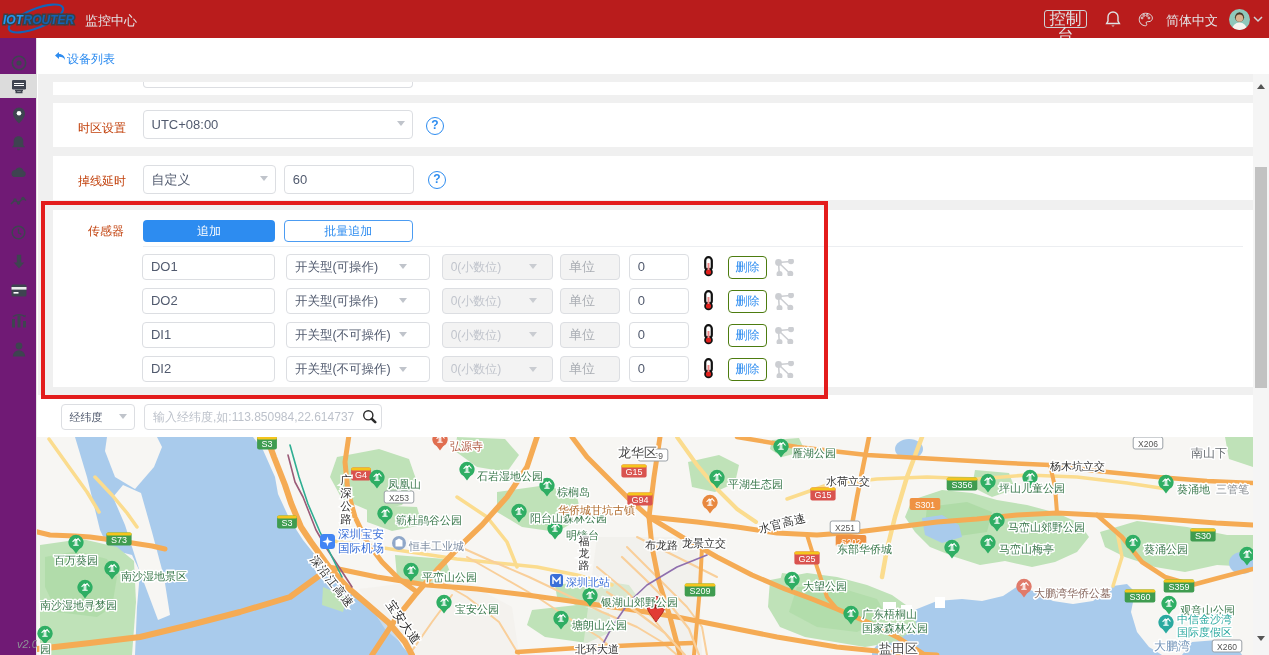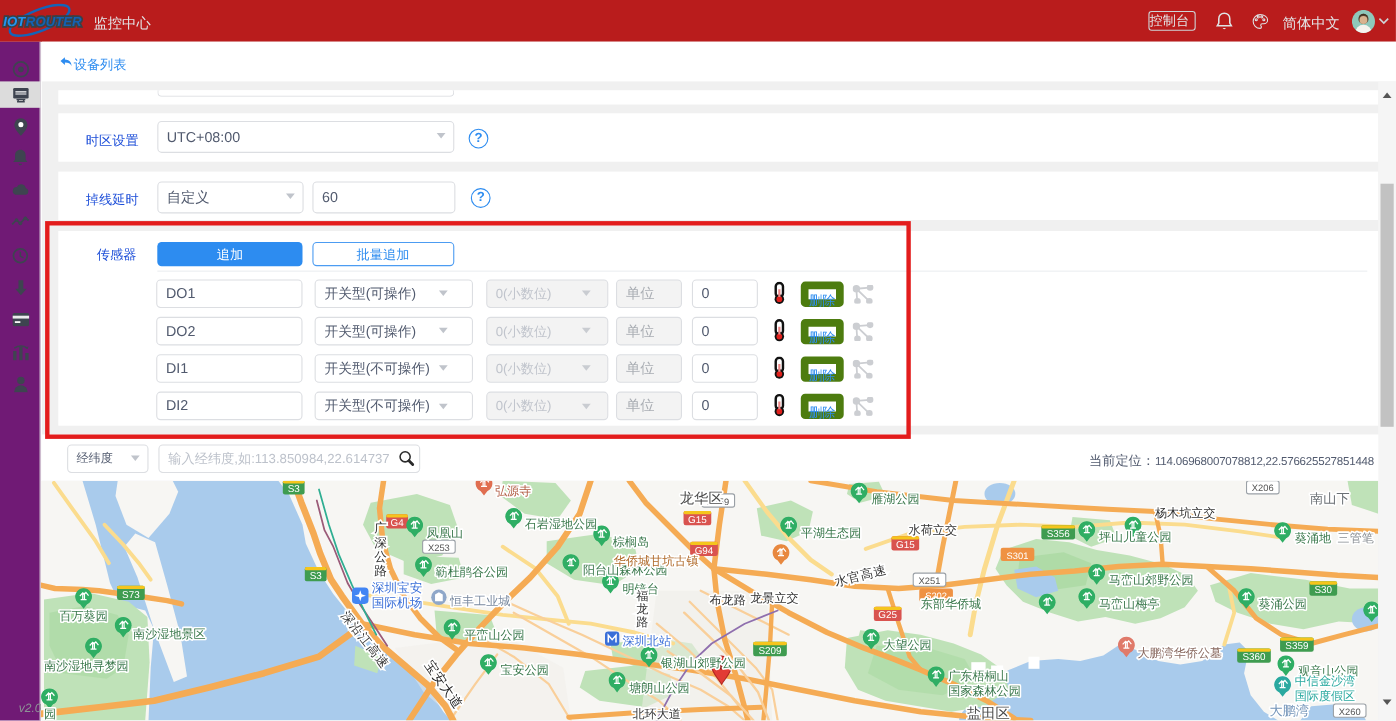--- a/index.html
+++ b/index.html
@@ -1,40 +1,40 @@
 <!DOCTYPE html>
 <html><head><meta charset="utf-8">
 <style>
 *{margin:0;padding:0;box-sizing:border-box}
 html,body{width:1269px;height:655px;overflow:hidden;font-family:"Liberation Sans",sans-serif;background:#fff}
 .abs{position:absolute}
 #hdr{position:absolute;left:0;top:0;width:1269px;height:38px;background:#b91c1c}
 #side{position:absolute;left:0;top:38px;width:37px;height:617px;background:#701a75;border-right:1px solid #e4e4e4}
 #content{position:absolute;left:38px;top:38px;width:1231px;height:617px;background:#f0f0f0}
 .card{position:absolute;left:15px;width:1200px;background:#fff}
-.lbl{position:absolute;font-size:12px;color:#1d4ed8}
+.lbl{position:absolute;font-size:12px;color:#c2410c}
 .ivu-sel{position:absolute;background:#fff;border:1px solid #dcdee2;border-radius:4px;font-size:13px;color:#515a6e;line-height:27px;padding-left:8px}
 .ivu-inp{position:absolute;background:#fff;border:1px solid #dcdee2;border-radius:4px;font-size:13px;color:#515a6e;line-height:24px;padding-left:8px}
 .dis{background:#f3f3f3;color:#c0c4cc}
 .caret{position:absolute;width:0;height:0;border-left:4.5px solid transparent;border-right:4.5px solid transparent;border-top:5.5px solid #c0c4cb}
 .qm{position:absolute;width:18px;height:18px;border:1.5px solid #2d8cf0;border-radius:50%;color:#2d8cf0;font-size:12px;font-weight:bold;text-align:center;line-height:15px}
-.btn-del{position:absolute;width:39px;height:23px;border:7px solid #4d7c0f;border-radius:4px;color:#2d8cf0;font-size:12px;text-align:center;line-height:21px;background:#fff}
+.btn-del{position:absolute;width:39px;height:23px;border:1px solid #4d7c0f;border-radius:4px;color:#2d8cf0;font-size:12px;text-align:center;line-height:21px;background:#fff}
 .redbox{position:absolute;left:3px;top:162.5px;width:787px;height:198px;border:4px solid #e31c1c;z-index:50}
 .htxt{color:#e3e6e8;font-size:12.5px}
 </style></head>
 <body>
 
 <div id="hdr">
  <svg class="abs" style="left:2px;top:3px" width="80" height="33" viewBox="0 0 80 33">
   <ellipse cx="34" cy="15.5" rx="29" ry="9.5" fill="none" stroke="#1464b8" stroke-width="2.2" transform="rotate(-22 34 15.5)"></ellipse>
   <text x="1" y="20.5" font-size="12" font-style="italic" font-weight="bold" fill="#2196f3" font-family="Liberation Sans" stroke="#3b4045" stroke-width="3" paint-order="stroke">IOT</text>
   <text x="21.5" y="20.5" font-size="12" font-style="italic" font-weight="bold" fill="#1262b4" font-family="Liberation Sans" stroke="#3b4045" stroke-width="3" paint-order="stroke">ROUTER</text>
  </svg>
  <div class="abs htxt" style="left:85px;top:12px;font-size:13px">监控中心</div>
- <div class="abs htxt" style="left:1044px;top:10px;width:43px;height:18px;border:1px solid #cfd3d6;border-radius:3px;text-align:left;line-height:16px;font-size:12px">控制台</div>
+ <div class="abs htxt" style="left:1044px;top:10px;width:43px;height:18px;border:1px solid #cfd3d6;border-radius:3px;text-align:center;line-height:16px;font-size:16px">控制台</div>
  <svg class="abs" style="left:1105px;top:11px" width="16" height="17" viewBox="0 0 16 17">
       <path d="M8 1c-3 0-5 2.2-5 5v4L1.6 12.5h12.8L13 10V6c0-2.8-2-5-5-5z" fill="none" stroke="#dfe2e4" stroke-width="1.4"></path>
       <path d="M6.5 14.5a1.6 1.6 0 0 0 3 0z" fill="#dfe2e4"></path>
     </svg>
  <svg class="abs" style="left:1138px;top:12px" width="15" height="15" viewBox="0 0 24 24">
       <path d="M12 2C6.5 2 2 6.5 2 12s4.5 10 10 10c1.1 0 2-.9 2-2 0-.5-.2-1-.5-1.3-.3-.4-.5-.8-.5-1.3 0-1.1.9-2 2-2h2.4c3.1 0 5.6-2.5 5.6-5.6C23 5.4 18 2 12 2zm-5.5 9a1.5 1.5 0 1 1 0-3 1.5 1.5 0 0 1 0 3zm3-4a1.5 1.5 0 1 1 0-3 1.5 1.5 0 0 1 0 3zm5 0a1.5 1.5 0 1 1 0-3 1.5 1.5 0 0 1 0 3zm3 4a1.5 1.5 0 1 1 0-3 1.5 1.5 0 0 1 0 3z" fill="none" stroke="#dfe2e4" stroke-width="1.6"></path>
     </svg>
  <div class="abs htxt" style="left:1166px;top:12px;font-size:13px">简体中文</div>
  <svg class="abs" style="left:1229px;top:9px" width="21" height="21" viewBox="0 0 21 21">
   <defs>
@@ -235,21 +235,20 @@
  <div class="redbox"></div>
 
  <div class="card" style="left:0;top:357px;height:42px;width:1216px"></div>
  <div class="ivu-sel" style="left:22.5px;top:366.3px;width:74.5px;height:26px;line-height:24px;font-size:11px">经纬度</div>
  <div class="caret" style="left:81px;top:376px;border-left-width:4.5px;border-right-width:4.5px;border-top-width:5.5px"></div>
  <div class="ivu-inp" style="left:106px;top:366.3px;width:238px;height:26px;line-height:24px;font-size:12px;color:#bdc2cb">输入经纬度,如:113.850984,22.614737</div>
  <svg class="abs" style="left:324px;top:371px" width="15" height="15" viewBox="0 0 15 15">
       <circle cx="6.3" cy="6.3" r="4.6" fill="none" stroke="#2b2b2b" stroke-width="1.4"></circle>
       <path d="M9.8 9.8l3.4 3.4" stroke="#2b2b2b" stroke-width="2.6" stroke-linecap="round"></path>
     </svg>
- <div class="abs" style="left:952px;top:373px;font-size:12px;color:#515a6e;white-space:nowrap">当前定位：<span style="font-size:10.5px;letter-spacing:-0.2px">114.06968007078812,22.576625527851448</span></div>
 </div>
 
 <div id="mapwrap" class="abs" style="left:37px;top:437px;width:1216px;height:218px;overflow:hidden">
 <svg width="1216" height="218" viewBox="0 0 1216 218">
 <rect x="0" y="0" width="1216" height="218" fill="#f7f6f3"></rect>
 <g id="maproot">
         <polygon points="38,0 50,40 63,93 72,112 95,118 103,135 100,170 98,218 373,218 366,210 353,190 329,166 306,146 286,128 266,103 253,83 241,57 238,40 226,13 216,0" fill="#a9cbec"></polygon>
         <polygon points="70,0 120,0 125,10 117,30 98,52 78,40 68,14" fill="#f7f6f3"></polygon>
         <polygon points="86,48 104,56 115,95 127,140 133,178 121,183 103,135 88,88 76,60" fill="#f7f6f3"></polygon>
         <polygon points="3,108 45,102 80,110 97,124 99,165 95,218 3,218" fill="#bfe2b8"></polygon>

